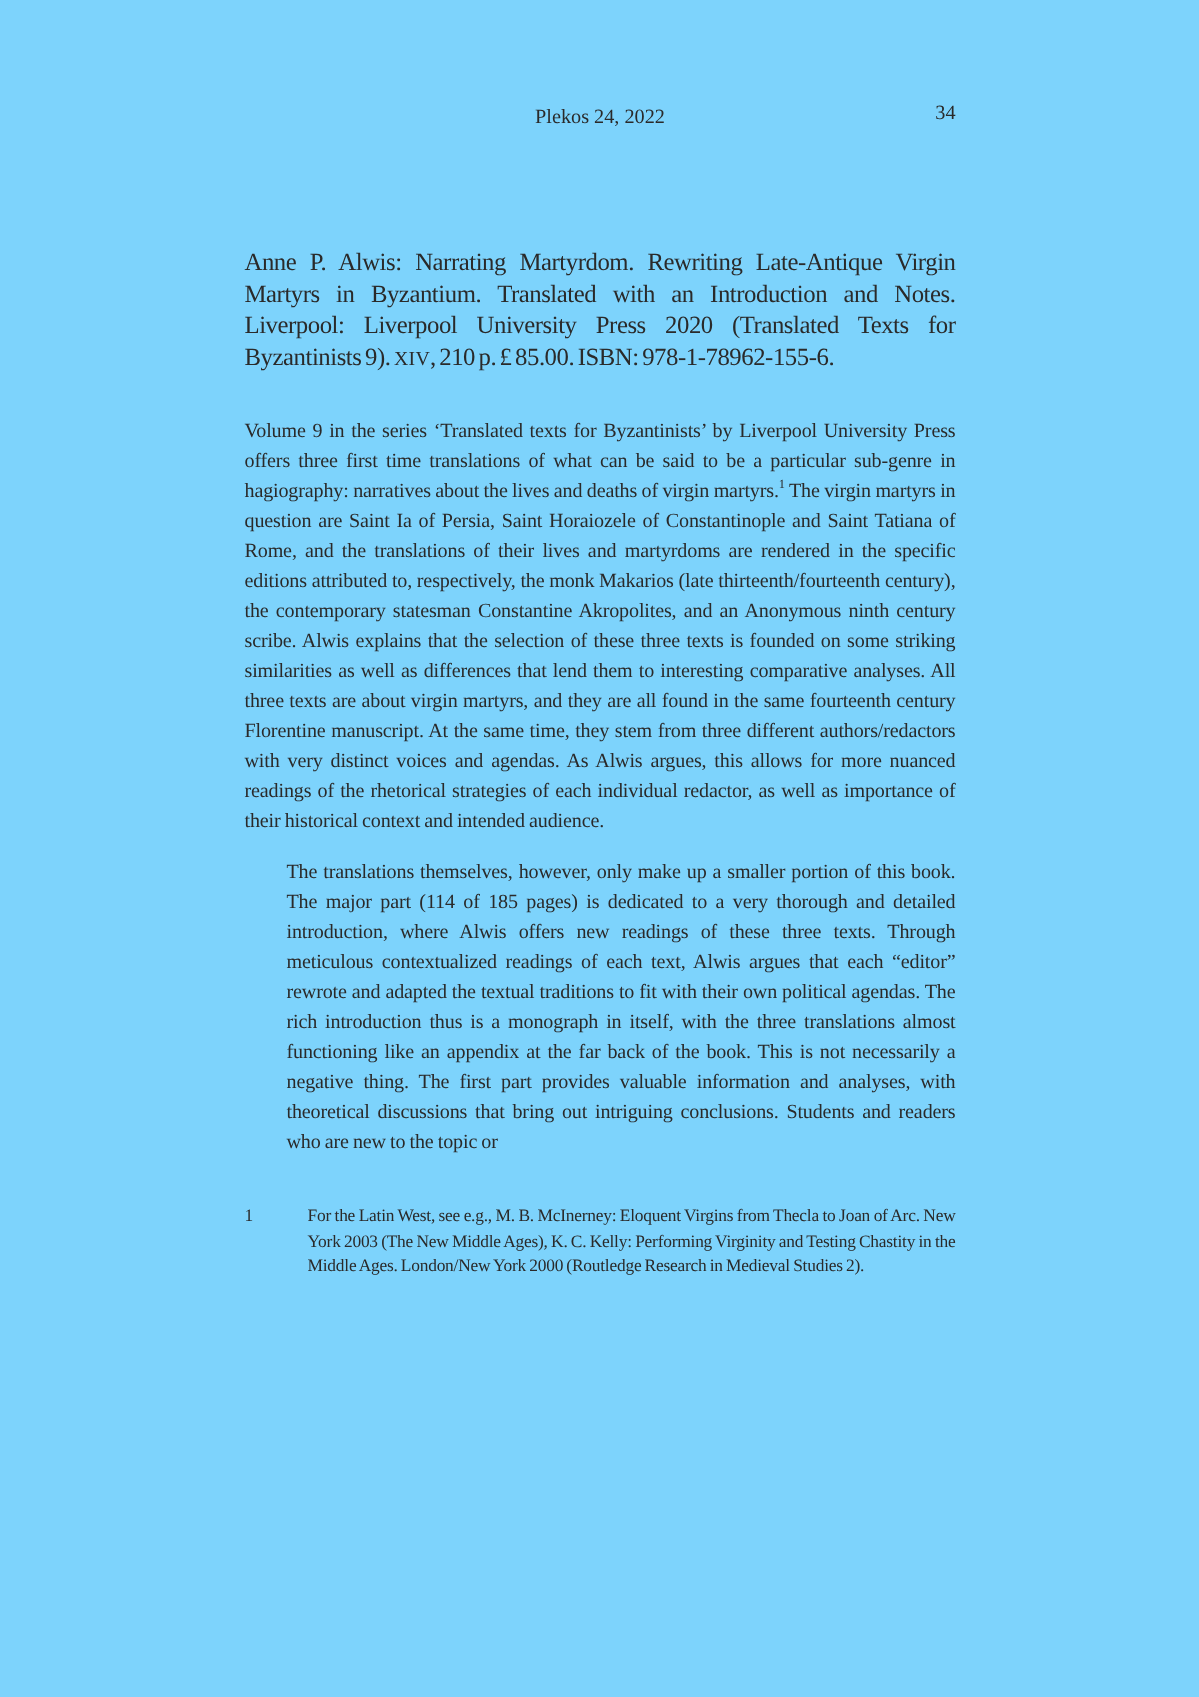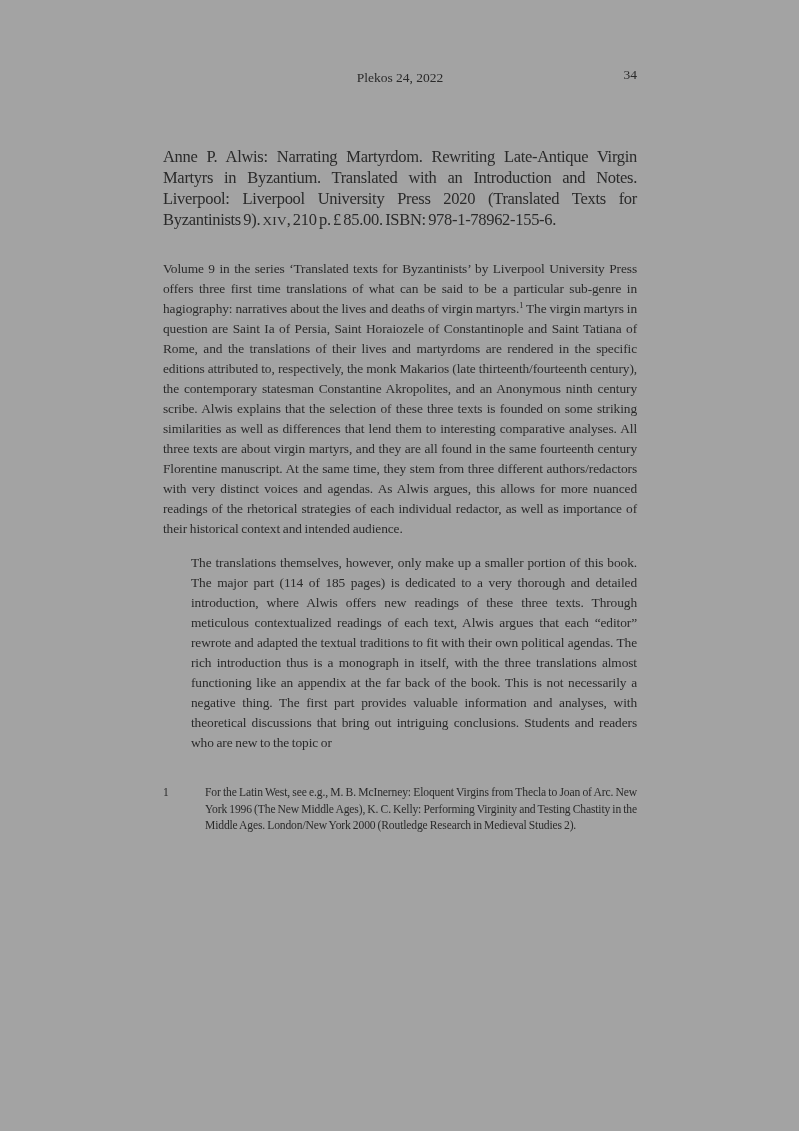--- a/index.html
+++ b/index.html
@@ -1,21 +1,21 @@
 <!DOCTYPE html>
 <html><head>
 <meta charset="utf-8">
 <style>
   * { margin: 0; padding: 0; box-sizing: border-box; }
   html, body { background: #ffffff; }
   .page {
     position: relative;
     width: 799px;
     height: 1131px;
-    background: #a3a3a3;
+    background: #7dd3fc;
     overflow: hidden;
     font-family: "Liberation Serif", "DejaVu Serif", serif;
     color: #2a2a2a;
   }
   .running-head {
     position: absolute;
     top: 70px;
     left: 163px;
     width: 474px;
     font-size: 13.5px;
@@ -33,20 +33,21 @@
     left: 163px;
     width: 474px;
   }
   .heading {
     font-size: 16.5px;
     font-weight: normal;
     line-height: 21px;
     letter-spacing: -0.3px;
     word-spacing: -1.5px;
     text-align: justify;
+    margin-top: 18px;
   }
   .heading .sc {
     font-size: 0.8em;
     letter-spacing: 0.2px;
   }
   .para {
     margin-top: 28px;
     font-size: 13.4px;
     line-height: 20px;
     letter-spacing: -0.1px;
@@ -89,18 +90,18 @@
   <main class="content">
 
     <h1 class="heading"><span>Anne P. Alwis: Narrating Martyrdom. Rewriting Late-Antique Virgin Martyrs in Byzantium. Translated with an Introduction and Notes. Liverpool: Liverpool University Press 2020 (Translated Texts for Byzantinists 9). </span><span class="sc">XIV</span><span>, 210 p. £ 85.00. ISBN: 978-1-78962-155-6.</span></h1>
 
     <p class="para"><span>Volume 9 in the series ‘Translated texts for Byzantinists’ by Liverpool University Press offers three first time translations of what can be said to be a particular sub-genre in hagiography: narratives about the lives and deaths of virgin martyrs.</span><sup class="fnref">1</sup><span> The virgin martyrs in question are Saint Ia of Persia, Saint Horaiozele of Constantinople and Saint Tatiana of Rome, and the translations of their lives and martyrdoms are rendered in the specific editions attributed to, respectively, the monk Makarios (late thirteenth/fourteenth century), the contemporary statesman Constantine Akropolites, and an Anonymous ninth century scribe. Alwis explains that the selection of these three texts is founded on some striking similarities as well as differences that lend them to interesting comparative analyses. All three texts are about virgin martyrs, and they are all found in the same fourteenth century Florentine manuscript. At the same time, they stem from three different authors/redactors with very distinct voices and agendas. As Alwis argues, this allows for more nuanced readings of the rhetorical strategies of each individual redactor, as well as importance of their historical context and intended audience.</span></p>
 
     <p class="para second">The translations themselves, however, only make up a smaller portion of this book. The major part (114 of 185 pages) is dedicated to a very thorough and detailed introduction, where Alwis offers new readings of these three texts. Through meticulous contextualized readings of each text, Alwis argues that each “editor” rewrote and adapted the textual traditions to fit with their own political agendas. The rich introduction thus is a monograph in itself, with the three translations almost functioning like an appendix at the far back of the book. This is not necessarily a negative thing. The first part provides valuable information and analyses, with theoretical discussions that bring out intriguing conclusions. Students and readers who are new to the topic or</p>
 
     <div class="footnote">
       <span class="fn-num">1</span>
-      <span class="fn-text">For the Latin West, see e.g., M. B. McInerney: Eloquent Virgins from Thecla to Joan of Arc. New York 1996 (The New Middle Ages), K. C. Kelly: Performing Virginity and Testing Chastity in the Middle Ages. London/New York 2000 (Routledge Research in Medieval Studies 2).</span>
+      <span class="fn-text">For the Latin West, see e.g., M. B. McInerney: Eloquent Virgins from Thecla to Joan of Arc. New York 2003 (The New Middle Ages), K. C. Kelly: Performing Virginity and Testing Chastity in the Middle Ages. London/New York 2000 (Routledge Research in Medieval Studies 2).</span>
     </div>
 
   </main>
 
 </div>
 
 </body></html>

